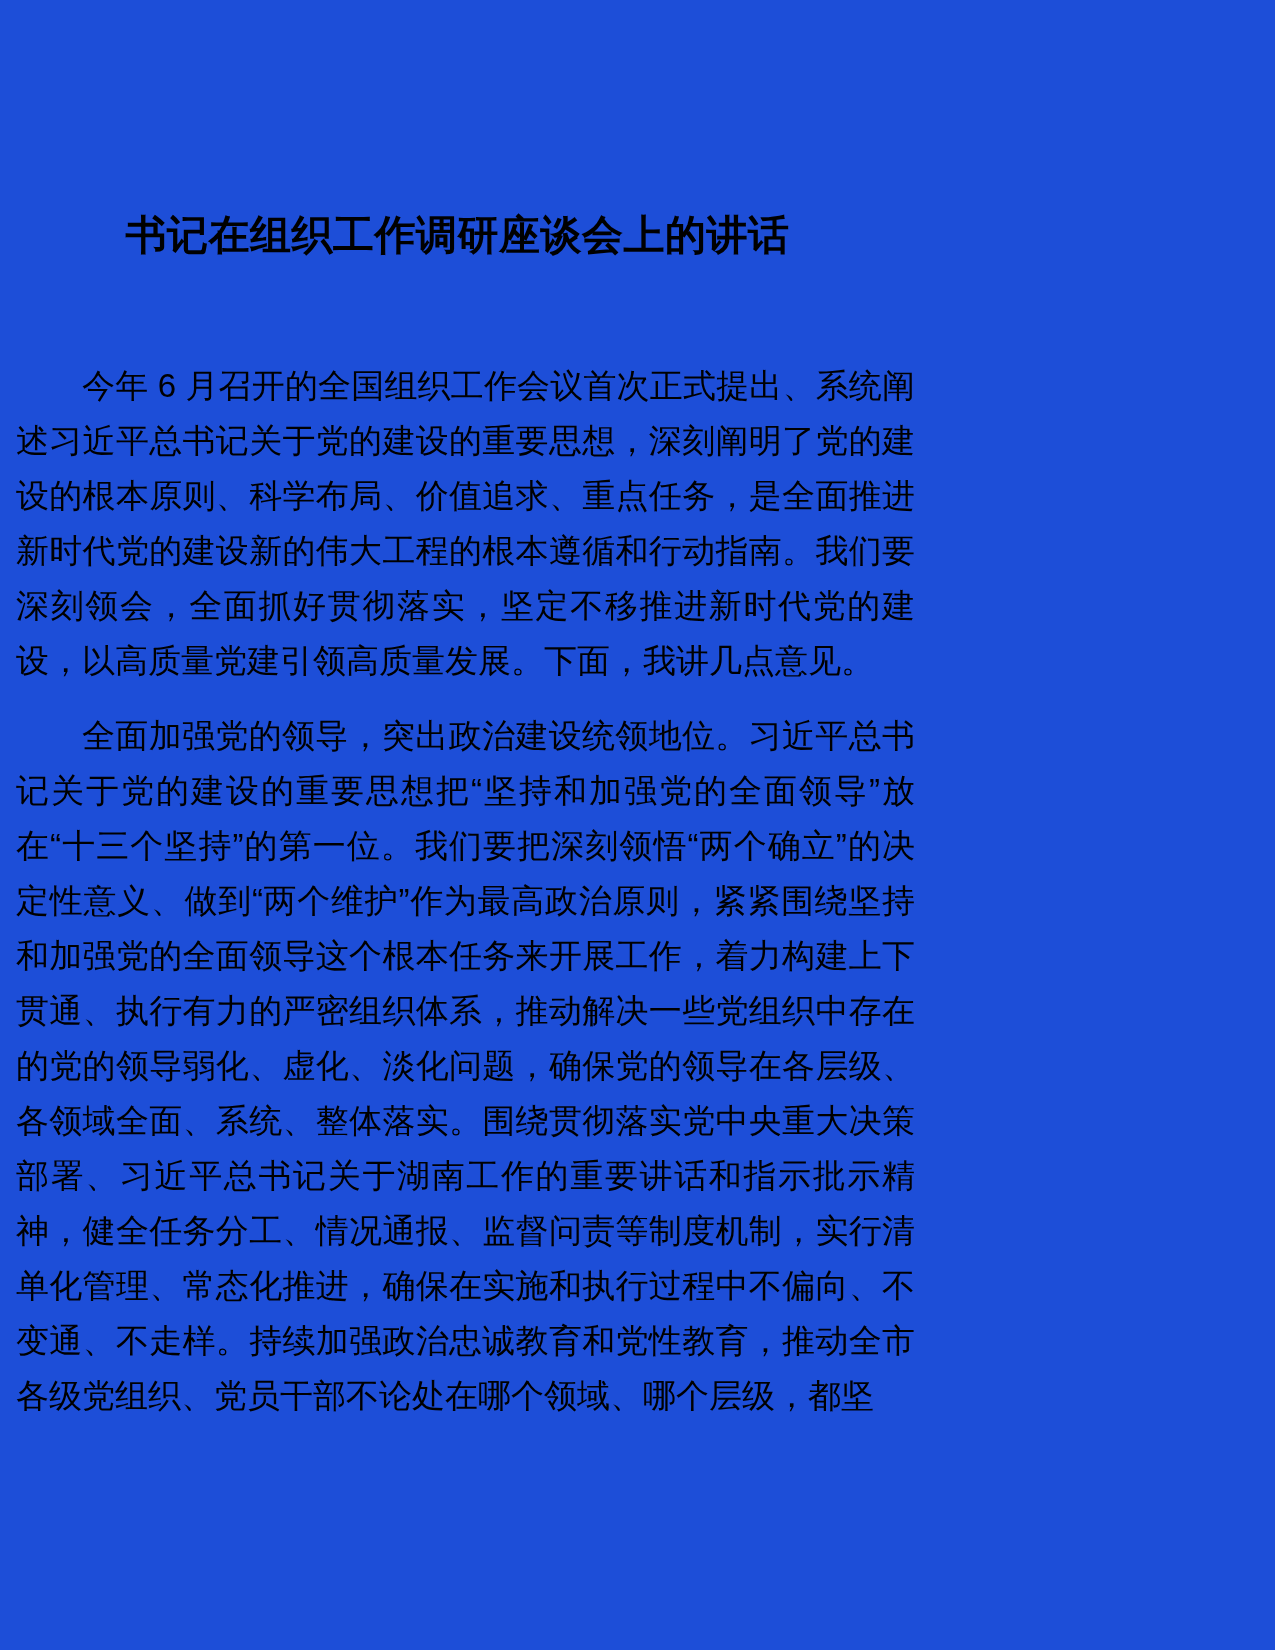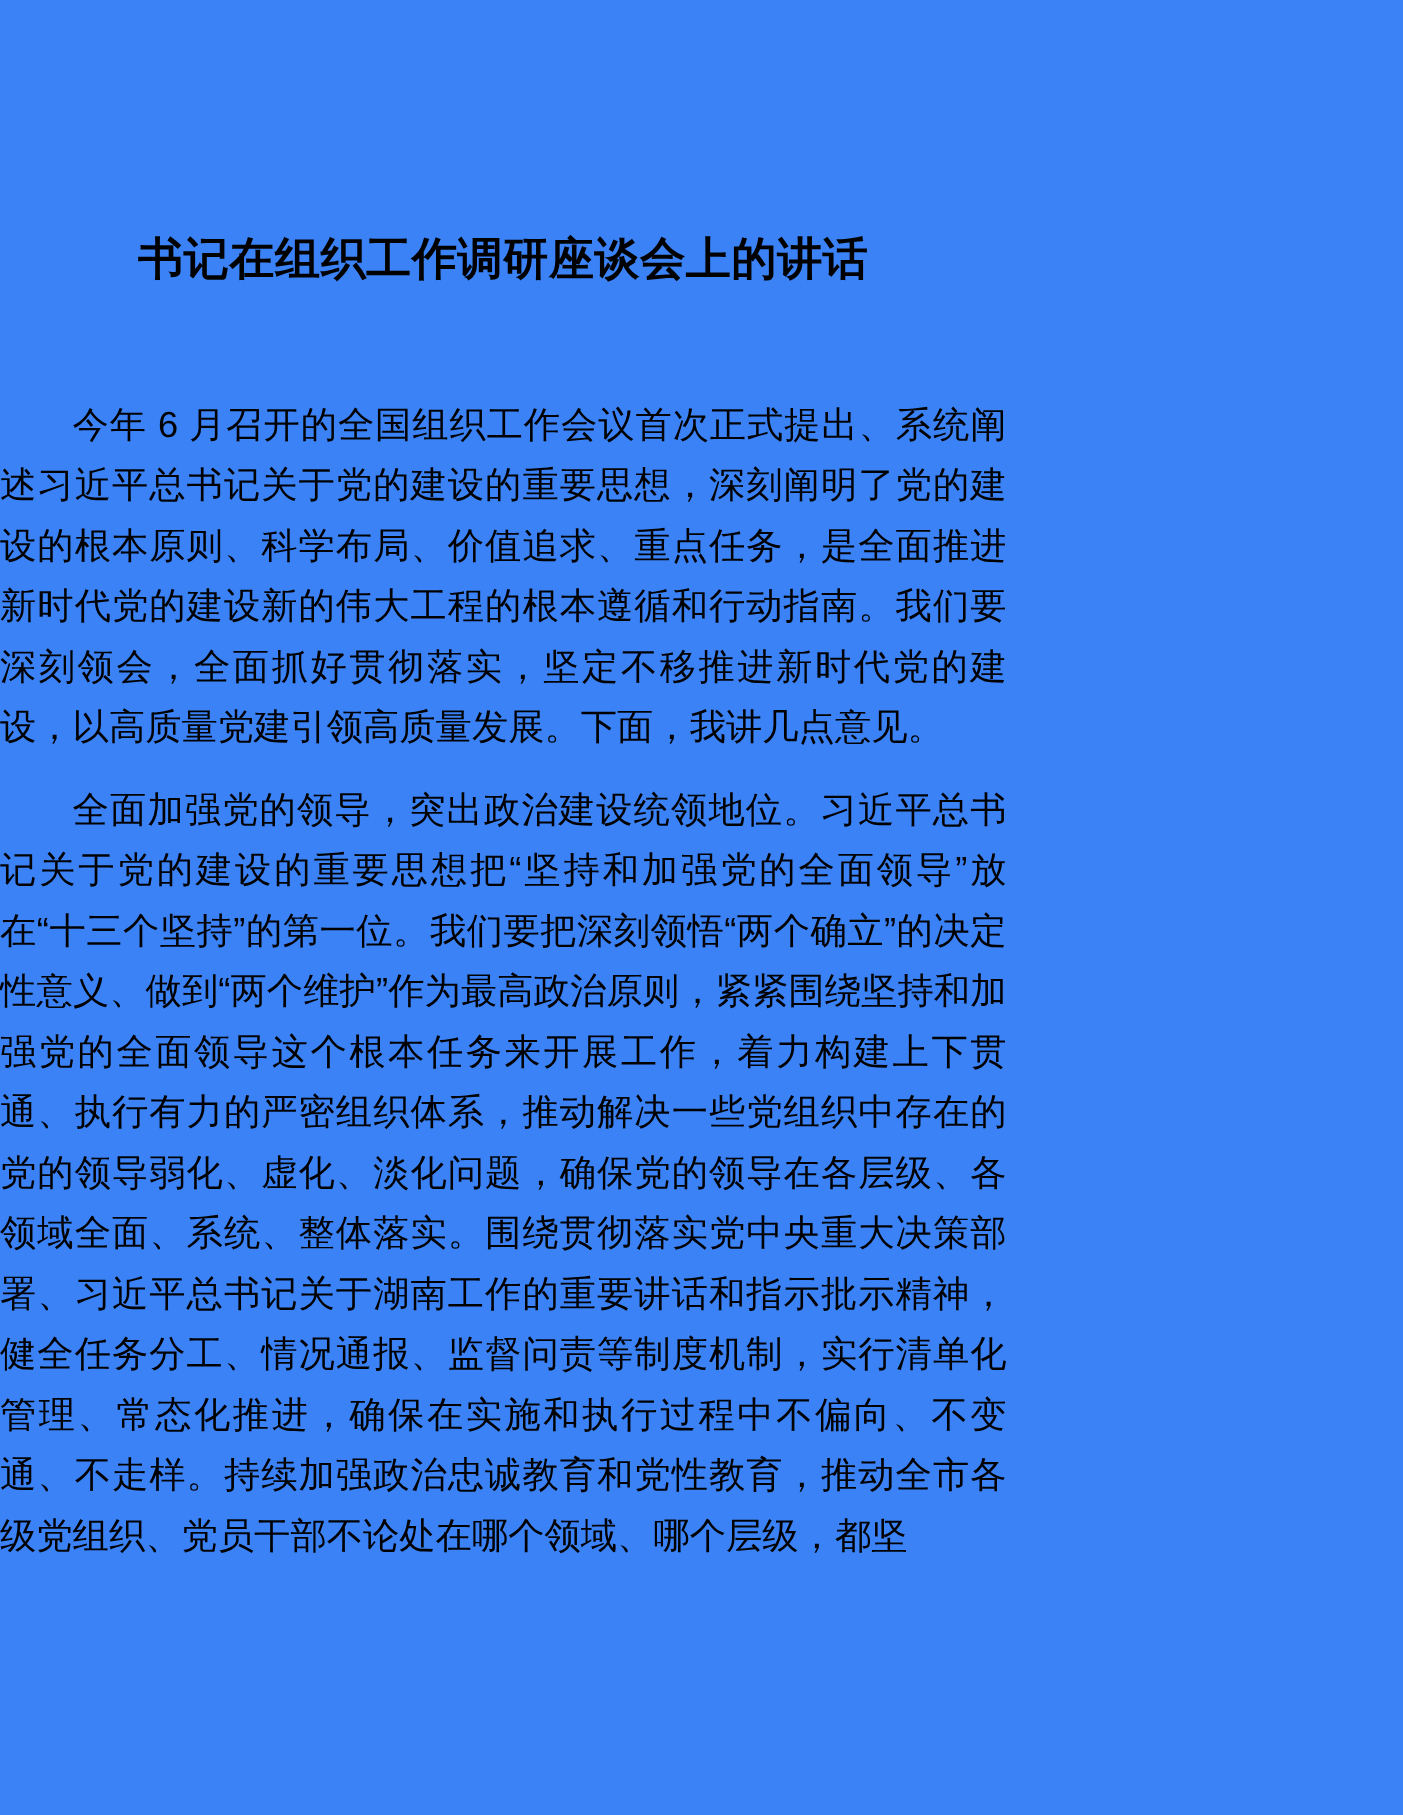--- a/index.html
+++ b/index.html
@@ -4,21 +4,21 @@
 <style>
   html, body {
     margin: 0;
     padding: 0;
     background: #ffffff;
   }
   .page {
     position: relative;
     width: 1275px;
     height: 1650px;
-    background: #3b82f6;
+    background: #1d4ed8;
     overflow: hidden;
     box-sizing: border-box;
     font-family: "Liberation Sans", "DejaVu Sans", sans-serif;
     color: #000000;
   }
   .doc-title {
     margin: 0;
     padding: 0;
     text-align: center;
     font-size: 41px;
@@ -42,21 +42,21 @@
     text-indent: 28px;
     color: #000000;
   }
   .para-block {
     position: absolute;
     left: 0;
     top: 358px;
     width: 915px;
   }
   p.para {
-    margin: 0 0 20px 0;
+    margin: 0 0 20px 16px;
     padding: 0;
     font-size: 33px;
     line-height: 55px;
     text-align: justify;
     text-align-last: left;
     text-indent: 66px;
     color: #000000;
     word-break: break-all;
     letter-spacing: 0px;
   }

